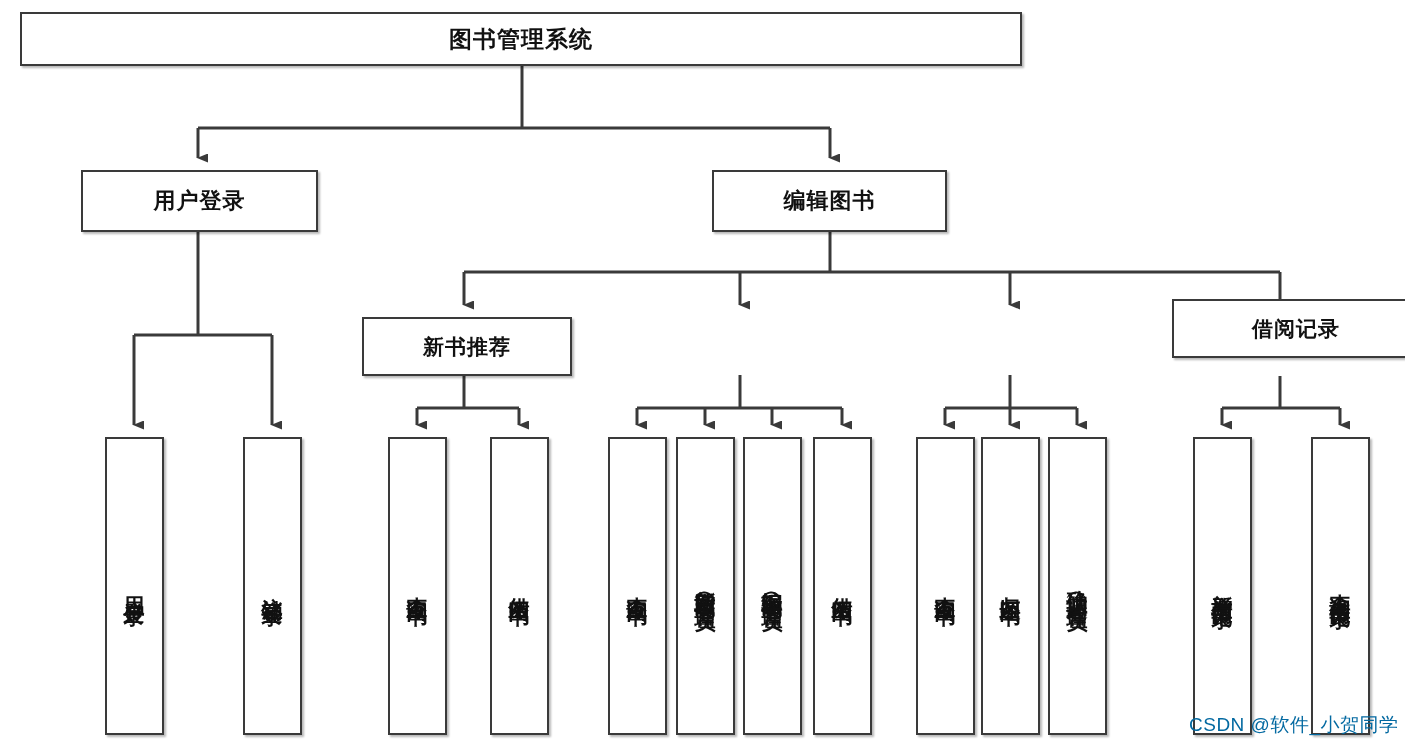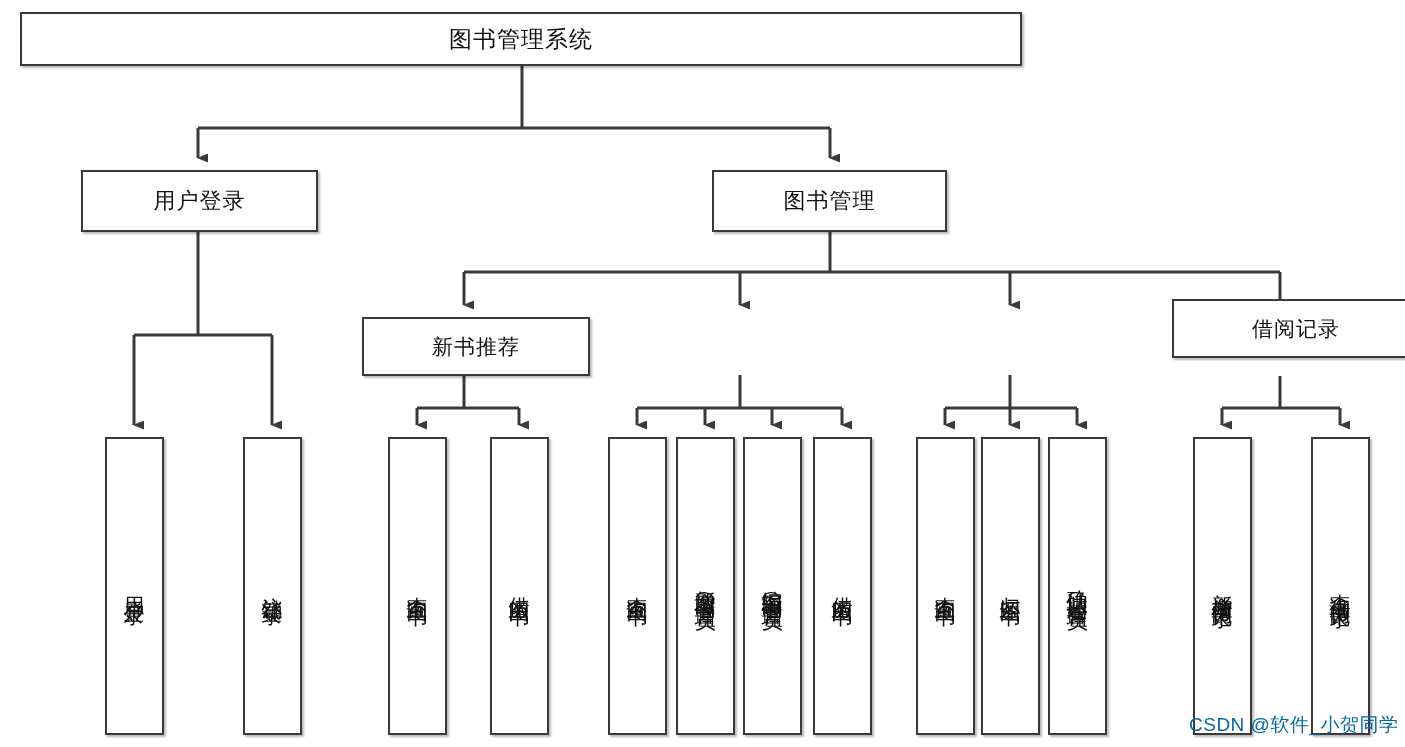--- a/index.html
+++ b/index.html
@@ -33,20 +33,21 @@
     position: absolute;
     box-sizing: border-box;
     background: #ffffff;
     border: 2px solid #3a3a3a;
     box-shadow: 2px 2px 2px rgba(0,0,0,0.28);
     display: flex;
     align-items: center;
     justify-content: center;
     color: #111111;
     text-align: center;
+    font-weight: bold;
   }
   .node.root {
     font-size: 23px;
     letter-spacing: 1px;
   }
   .node.level1 {
     font-size: 22px;
     letter-spacing: 1px;
   }
   .node.level2 {
@@ -135,24 +136,24 @@
 
   <div class="node root" style="left:20px; top:12px; width:1002px; height:54px;">
     <span>图书管理系统</span>
   </div>
 
   <div class="node level1" style="left:81px; top:170px; width:237px; height:62px;">
     <span>用户登录</span>
   </div>
 
   <div class="node level1" style="left:712px; top:170px; width:235px; height:62px;">
-    <span>图书管理</span>
-  </div>
-
-  <div class="node level2" style="left:362px; top:317px; width:228px; height:59px;">
+    <span>编辑图书</span>
+  </div>
+
+  <div class="node level2" style="left:362px; top:317px; width:210px; height:59px;">
     <span>新书推荐</span>
   </div>
 
 
 
   <div class="node level2" style="left:1172px; top:299px; width:248px; height:59px;">
     <span>借阅记录</span>
   </div>
 
   <div class="node leaf" style="left:105px; top:437px; width:59px; height:298px;">

